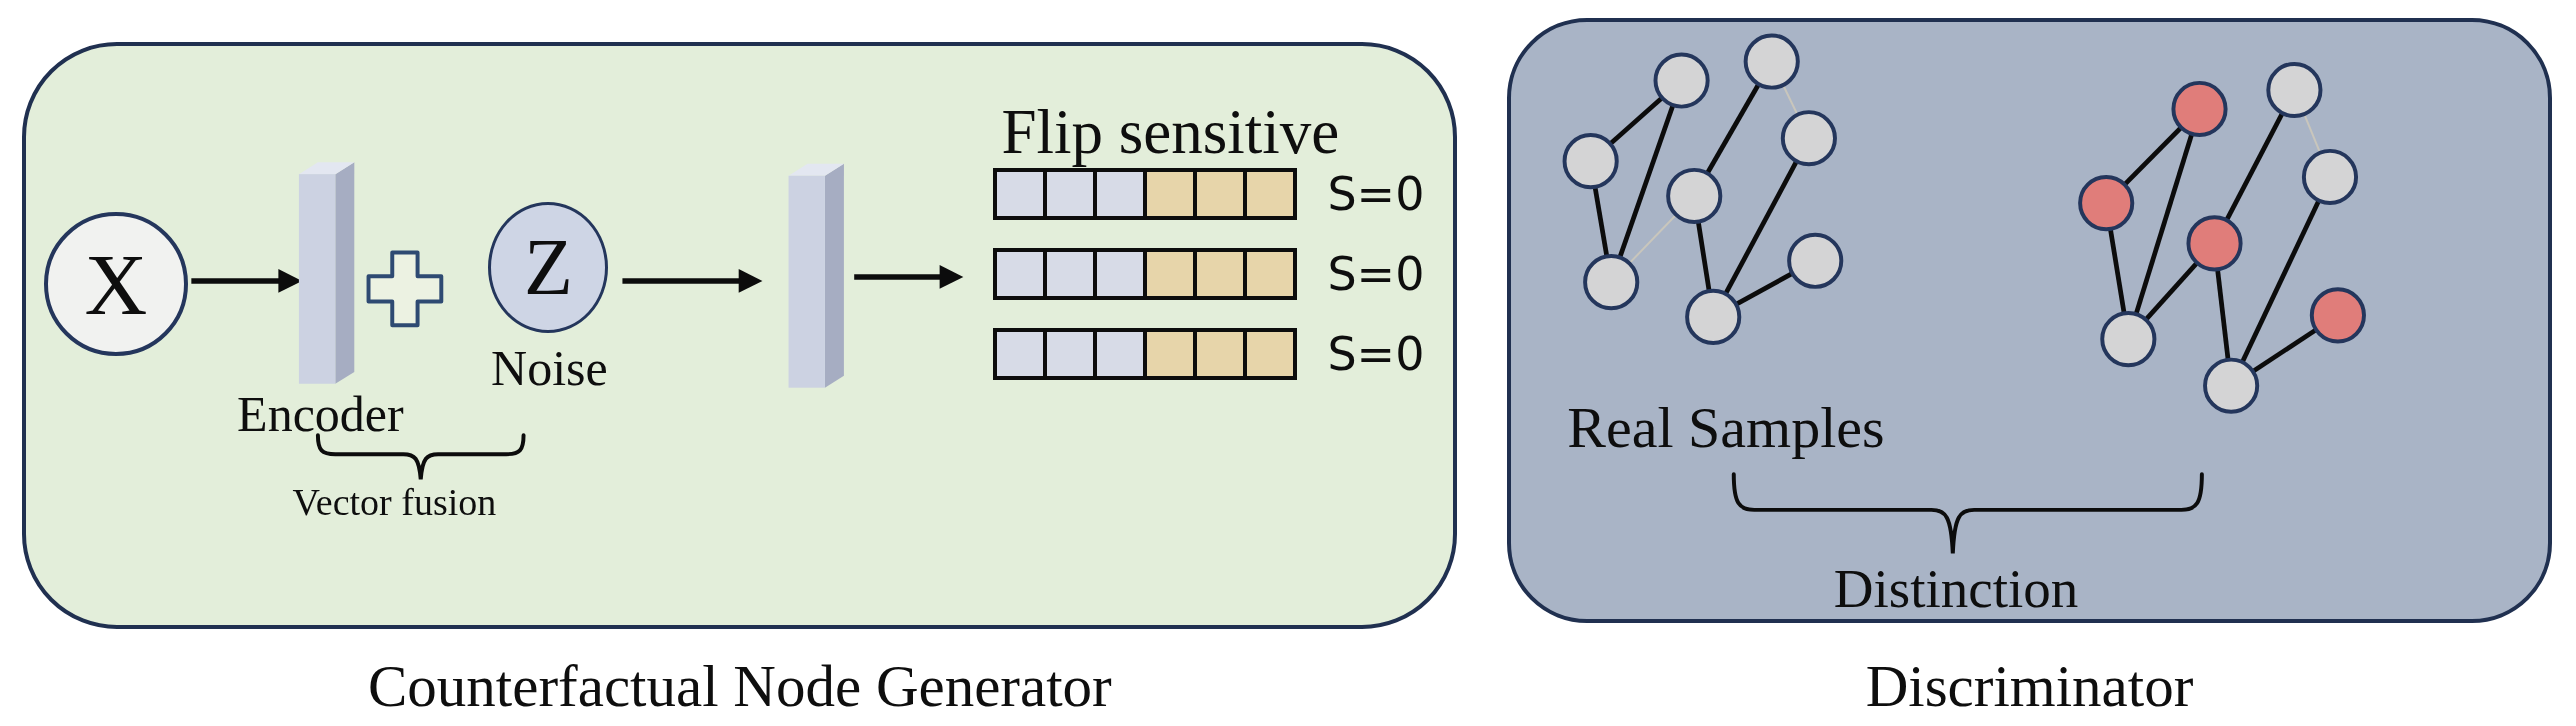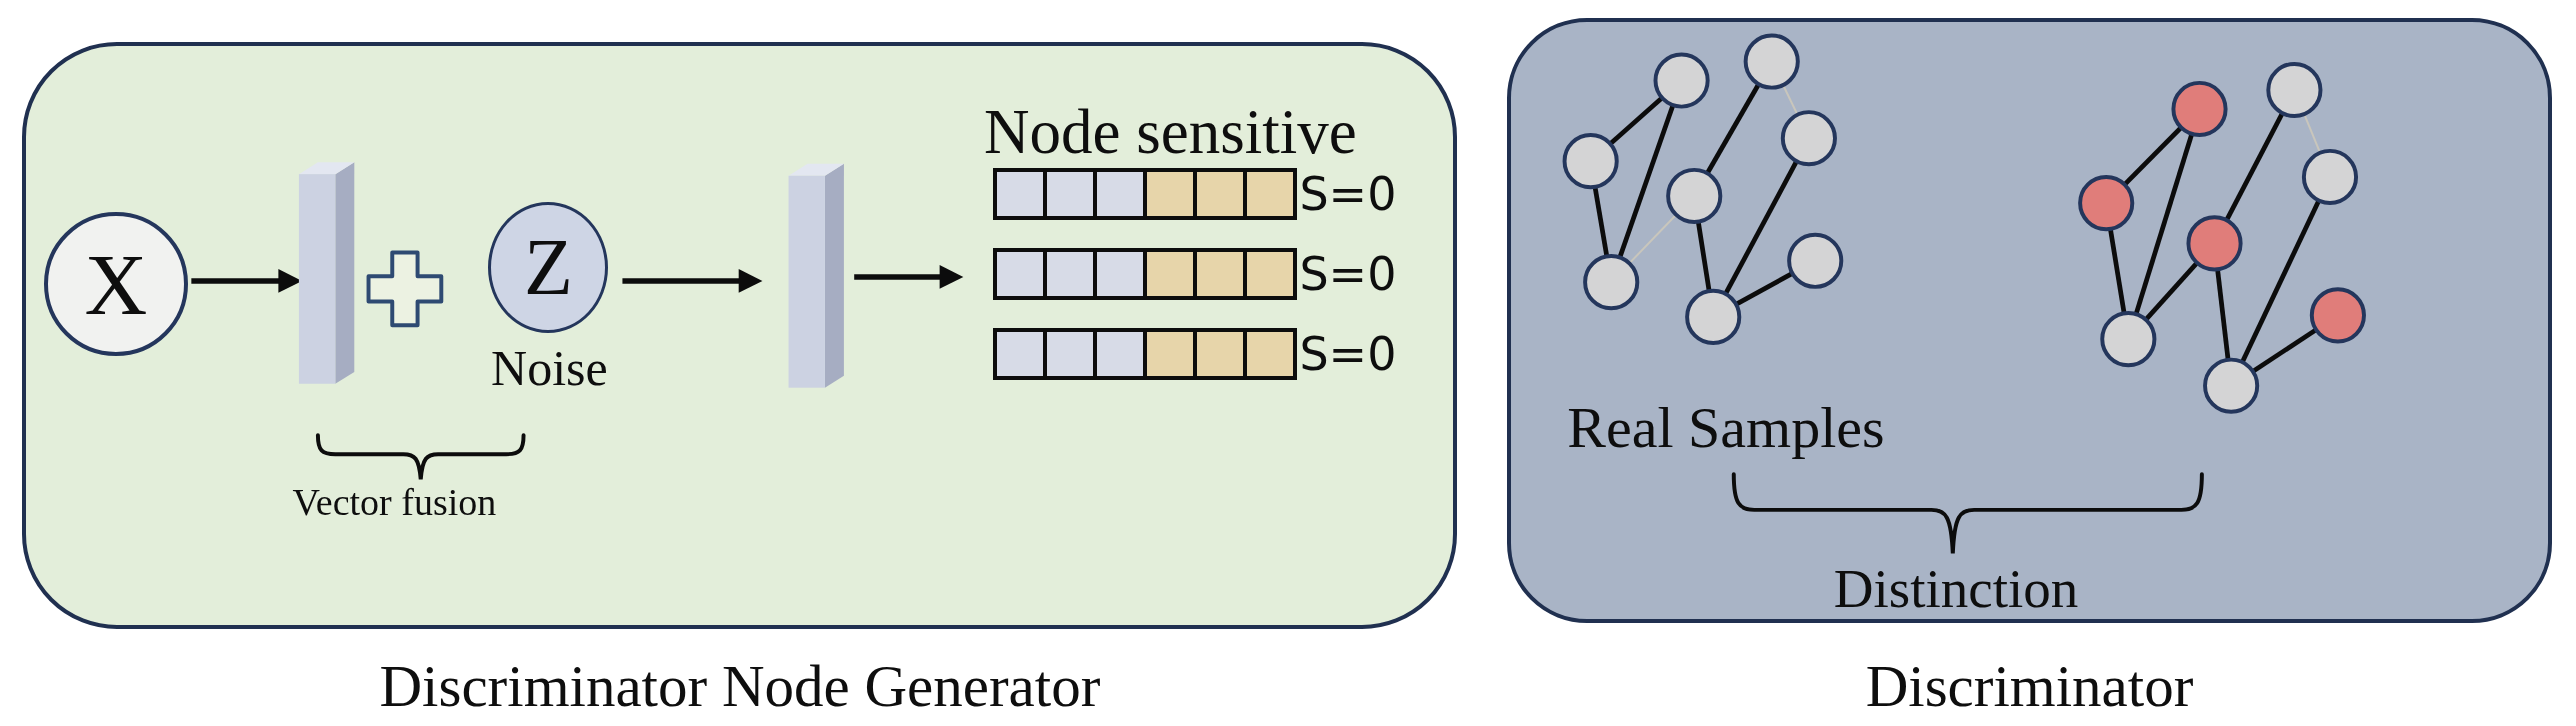--- a/index.html
+++ b/index.html
@@ -31,21 +31,21 @@
   .noise-lbl{left:523px;top:322px;font-size:50px;}
   .fusion-lbl{left:368px;top:456px;font-size:38px;}
   .flip-title{left:1144px;top:86px;font-size:63px;}
 
   
   #flip-rows{position:absolute;left:967px;top:122px;display:flex;flex-direction:column;gap:28px;}
   .flip-row{display:flex;align-items:center;height:52px;}
   .flip-cell{box-sizing:border-box;width:54px;height:52px;border:4px solid var(--cell-border);margin-left:-4px;}
   .flip-cell:first-child{margin-left:0;}
   .flip-label{font-family:"DejaVu Sans","Liberation Sans",sans-serif;font-size:46px;line-height:52px;
-              margin-left:2px;color:var(--text);}
+              margin-left:30px;color:var(--text);}
 
   
   .real-lbl{left:215px;top:405px;font-size:58px;}
   .cf-lbl{left:753px;top:442px;font-size:58px;}
   .distinction-lbl{left:445px;top:566px;font-size:55px;}
 </style>
 </head>
 <body>
 
 <div class="canvas">
@@ -85,23 +85,24 @@
       <path d="M362,492 C362,511 367,516 384,516 L470,516 C484,516 490,521 492,548 C494,521 500,516 514,516 L600,516 C617,516 622,511 622,492" style="fill:none;stroke:var(--edge);stroke-width:5;stroke-linecap:round"></path>
     </svg>
 
     <div class="x-circle">
       <span>X</span>
     </div>
     <div class="z-ellipse">
       <span>Z</span>
     </div>
 
+    <div class="lbl encoder-lbl">Encoder</div>
     <div class="lbl noise-lbl">Noise</div>
     <div class="lbl fusion-lbl">Vector fusion</div>
-    <div class="lbl flip-title">Node sensitive</div>
+    <div class="lbl flip-title">Flip sensitive</div>
 
     <div id="flip-rows">
         <div class="flip-row">
           <span class="flip-cell" style="background: var(--cell-neutral);"></span>
           <span class="flip-cell" style="background: var(--cell-neutral);"></span>
           <span class="flip-cell" style="background: var(--cell-neutral);"></span>
           <span class="flip-cell" style="background: var(--cell-sensitive);"></span>
           <span class="flip-cell" style="background: var(--cell-sensitive);"></span>
           <span class="flip-cell" style="background: var(--cell-sensitive);"></span>
           <span class="flip-label">S=0</span>
@@ -119,21 +120,21 @@
           <span class="flip-cell" style="background: var(--cell-neutral);"></span>
           <span class="flip-cell" style="background: var(--cell-neutral);"></span>
           <span class="flip-cell" style="background: var(--cell-neutral);"></span>
           <span class="flip-cell" style="background: var(--cell-sensitive);"></span>
           <span class="flip-cell" style="background: var(--cell-sensitive);"></span>
           <span class="flip-cell" style="background: var(--cell-sensitive);"></span>
           <span class="flip-label">S=0</span>
         </div>
       </div>
   </section>
-  <div class="caption cap-left">Discriminator Node Generator</div>
+  <div class="caption cap-left">Counterfactual Node Generator</div>
 
   <section class="panel discriminator">
     <svg id="disc-svg" class="layer" viewBox="0 0 1304 755">
       <path d="M278,572 C278,609 285,617 304,617 L528,617 C546,617 553,625 555,672 C557,625 564,617 582,617 L844,617 C863,617 870,609 870,572" style="fill:none;stroke:var(--edge);stroke-width:5;stroke-linecap:round"></path>
       <g id="real-graph">
           <line x1="212" y1="74" x2="97" y2="176" style="stroke: var(--edge); stroke-width: 6;"></line>
           <line x1="212" y1="74" x2="123" y2="329" style="stroke: var(--edge); stroke-width: 6;"></line>
           <line x1="97" y1="176" x2="123" y2="329" style="stroke: var(--edge); stroke-width: 6;"></line>
           <line x1="326" y1="50" x2="228" y2="220" style="stroke: var(--edge); stroke-width: 6;"></line>
           <line x1="228" y1="220" x2="252" y2="373" style="stroke: var(--edge); stroke-width: 6;"></line>

